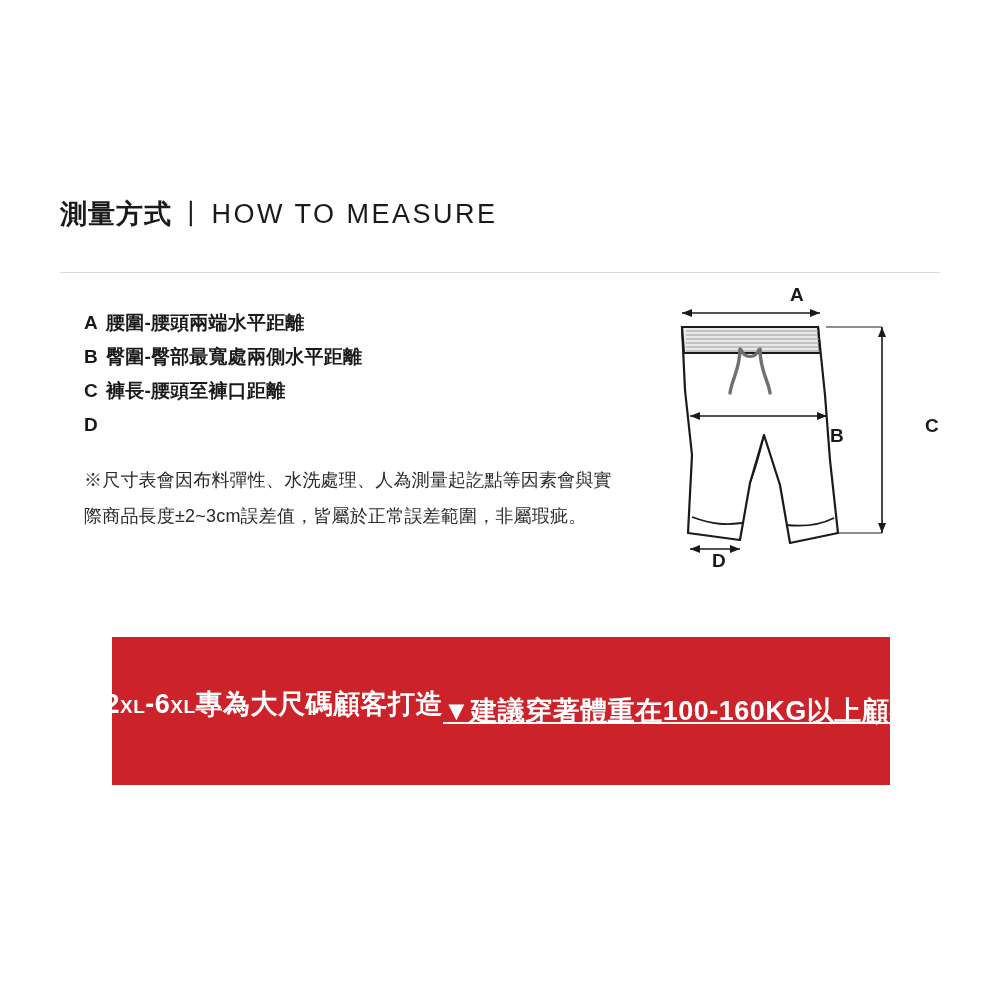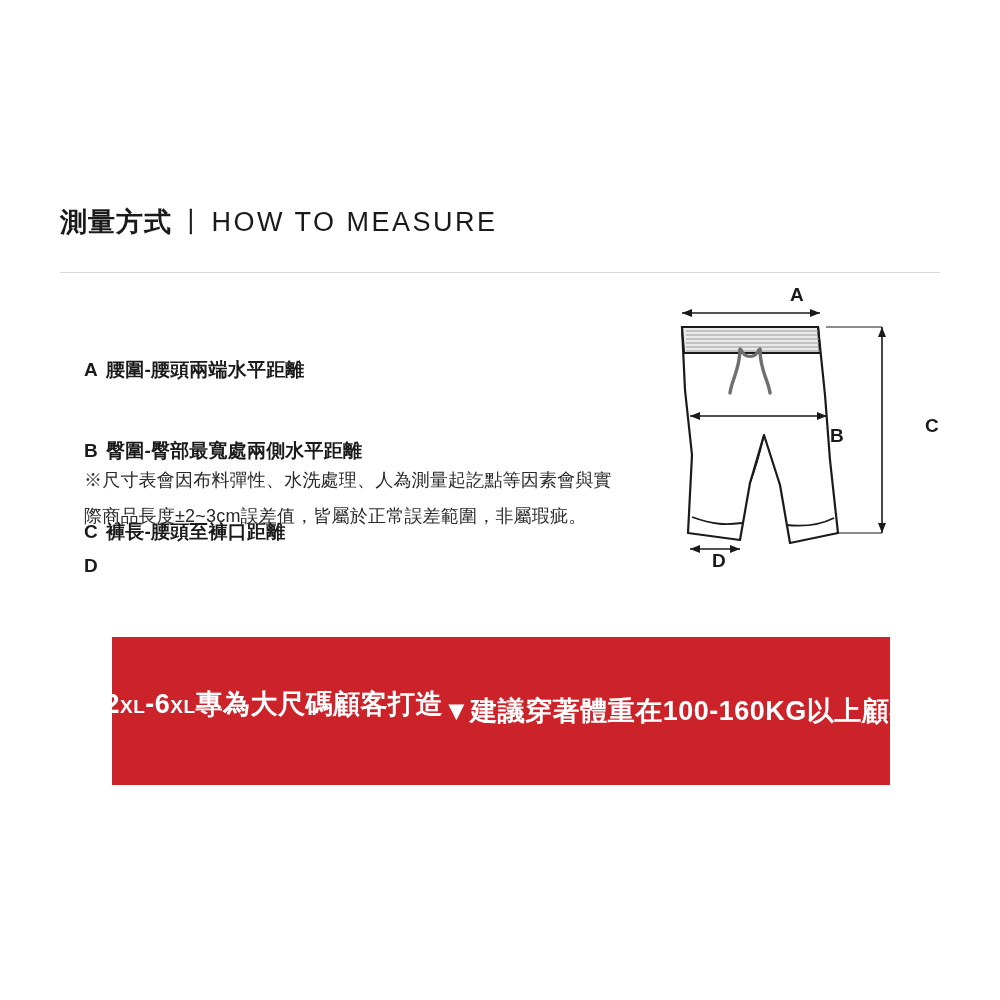--- a/index.html
+++ b/index.html
@@ -18,21 +18,21 @@
 
   .page {
     position: absolute;
     inset: 0;
   }
 
   
   .title-block {
     position: absolute;
     left: 60px;
-    top: 204px;
+    top: 196px;
     width: 880px;
   }
   .title {
     font-size: 27px;
     font-weight: 700;
     letter-spacing: 0.5px;
     color: #1a1a1a;
     white-space: nowrap;
   }
   .title .zh { letter-spacing: 1px; }
@@ -63,21 +63,20 @@
     line-height: 34px;
     color: #1a1a1a;
   }
   .measure-key {
     width: 22px;
     flex: 0 0 22px;
     font-weight: 700;
   }
   .measure-text {
     letter-spacing: 0.2px;
-    margin-top: 47px;
   }
 
   .note {
     position: absolute;
     left: 84px;
     top: 462px;
     width: 530px;
     font-size: 18px;
     line-height: 36px;
     color: #2a2a2a;
@@ -129,20 +128,21 @@
   .banner-line1 .sub {
     font-size: 19px;
     vertical-align: baseline;
   }
   .banner-line2 {
     color: #ffffff;
     font-size: 27px;
     font-weight: 700;
     letter-spacing: 0.5px;
     white-space: nowrap;
+    text-decoration: underline;
   }
 </style>
 </head>
 <body>
 
 <div class="page">
 
   <div class="title-block">
     <div class="title">
       <span class="zh">測量方式</span><span class="sep">丨</span><span class="en">HOW TO MEASURE</span>

